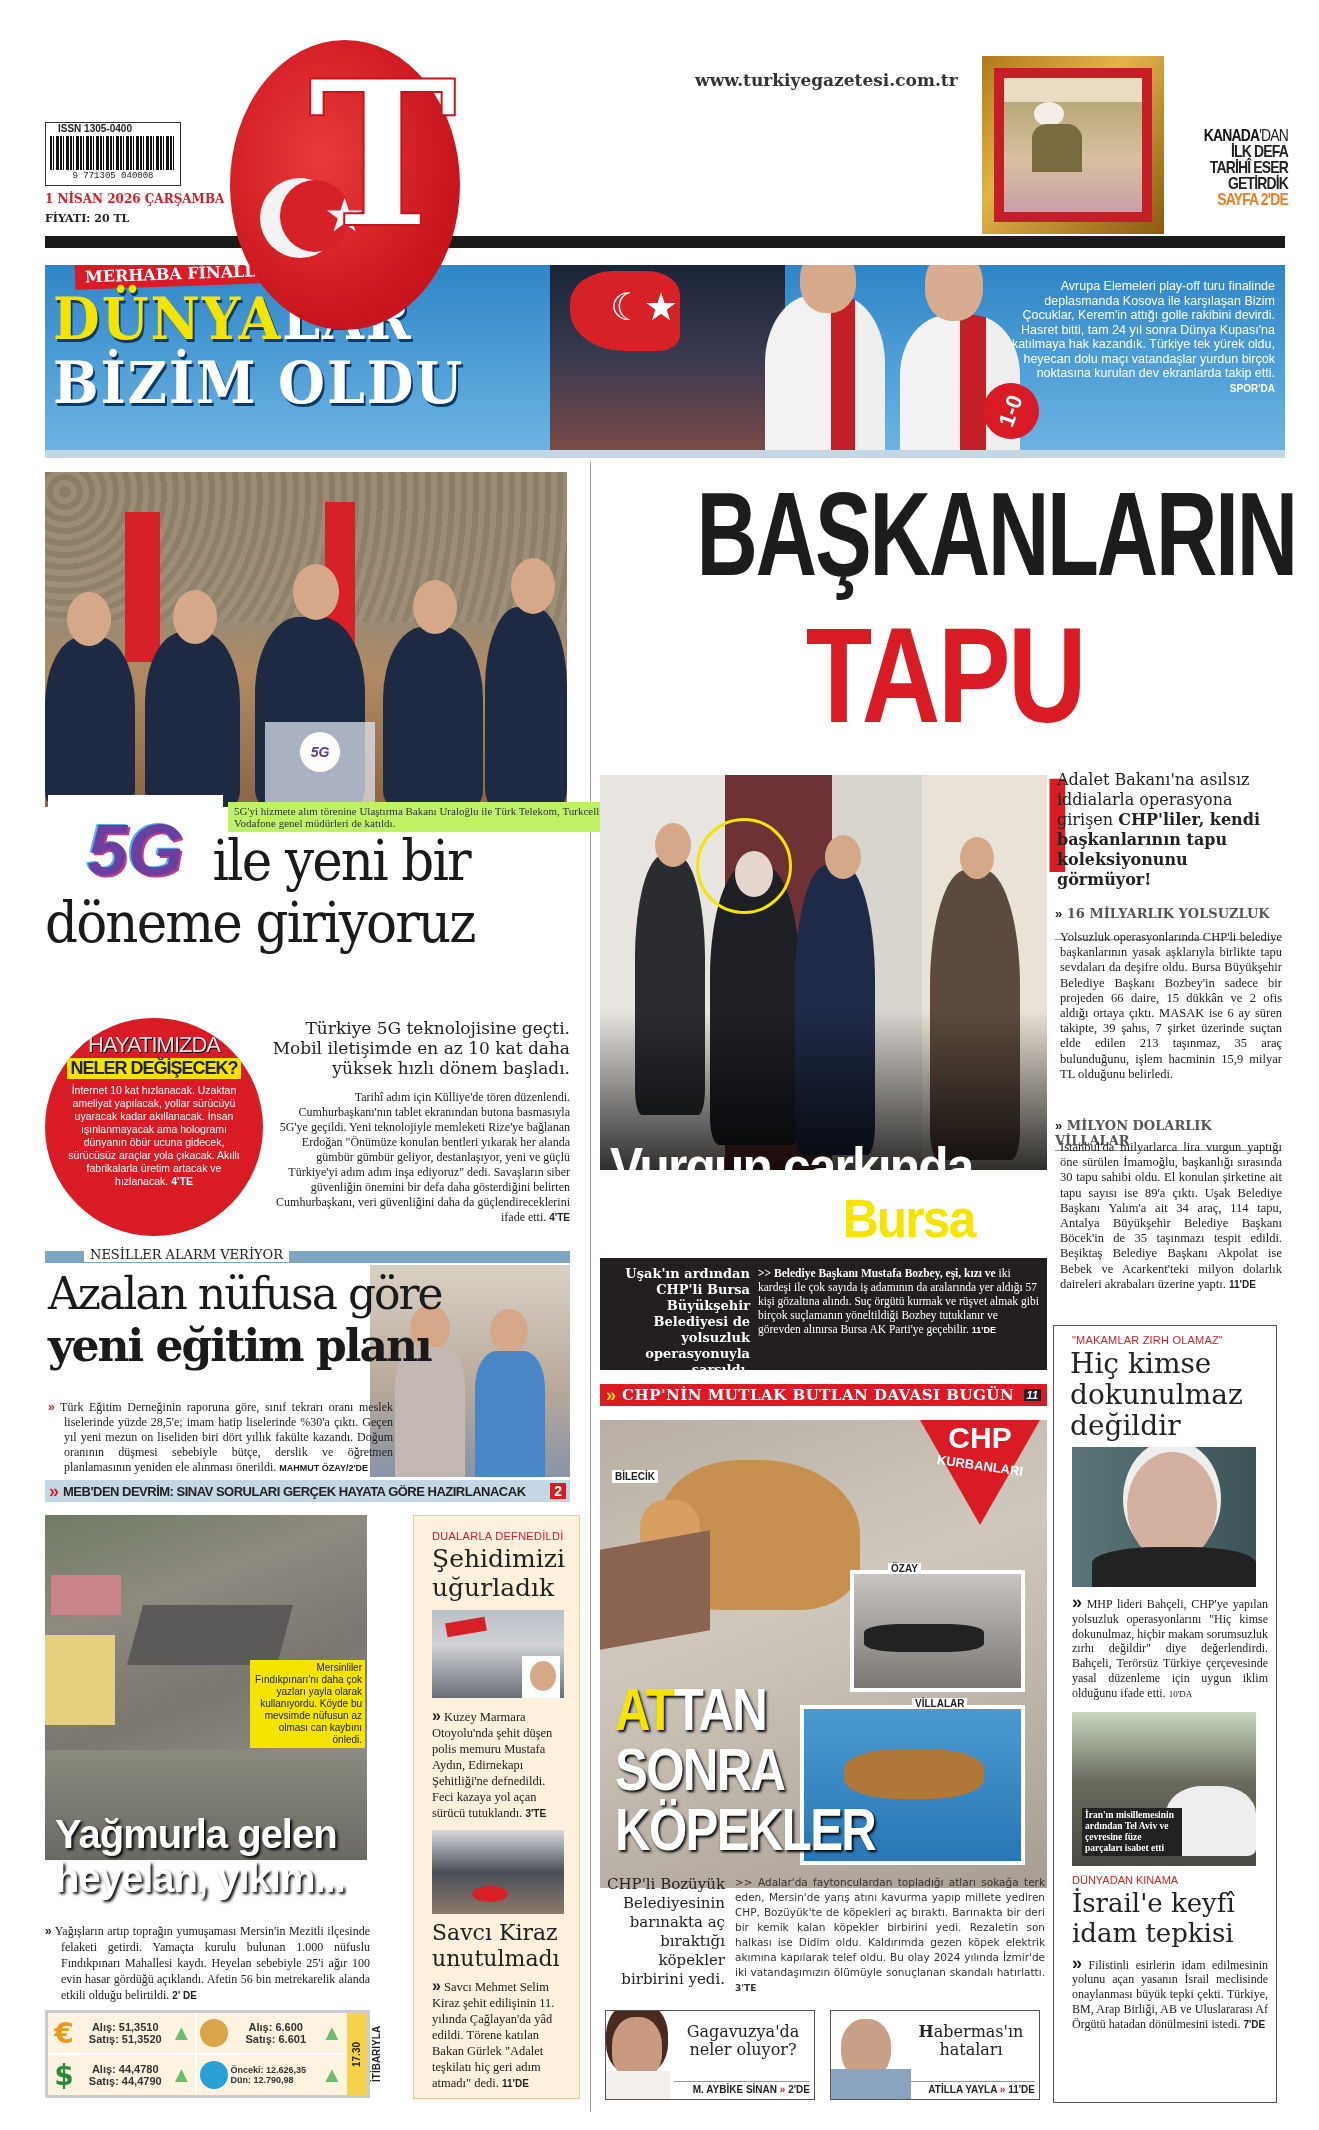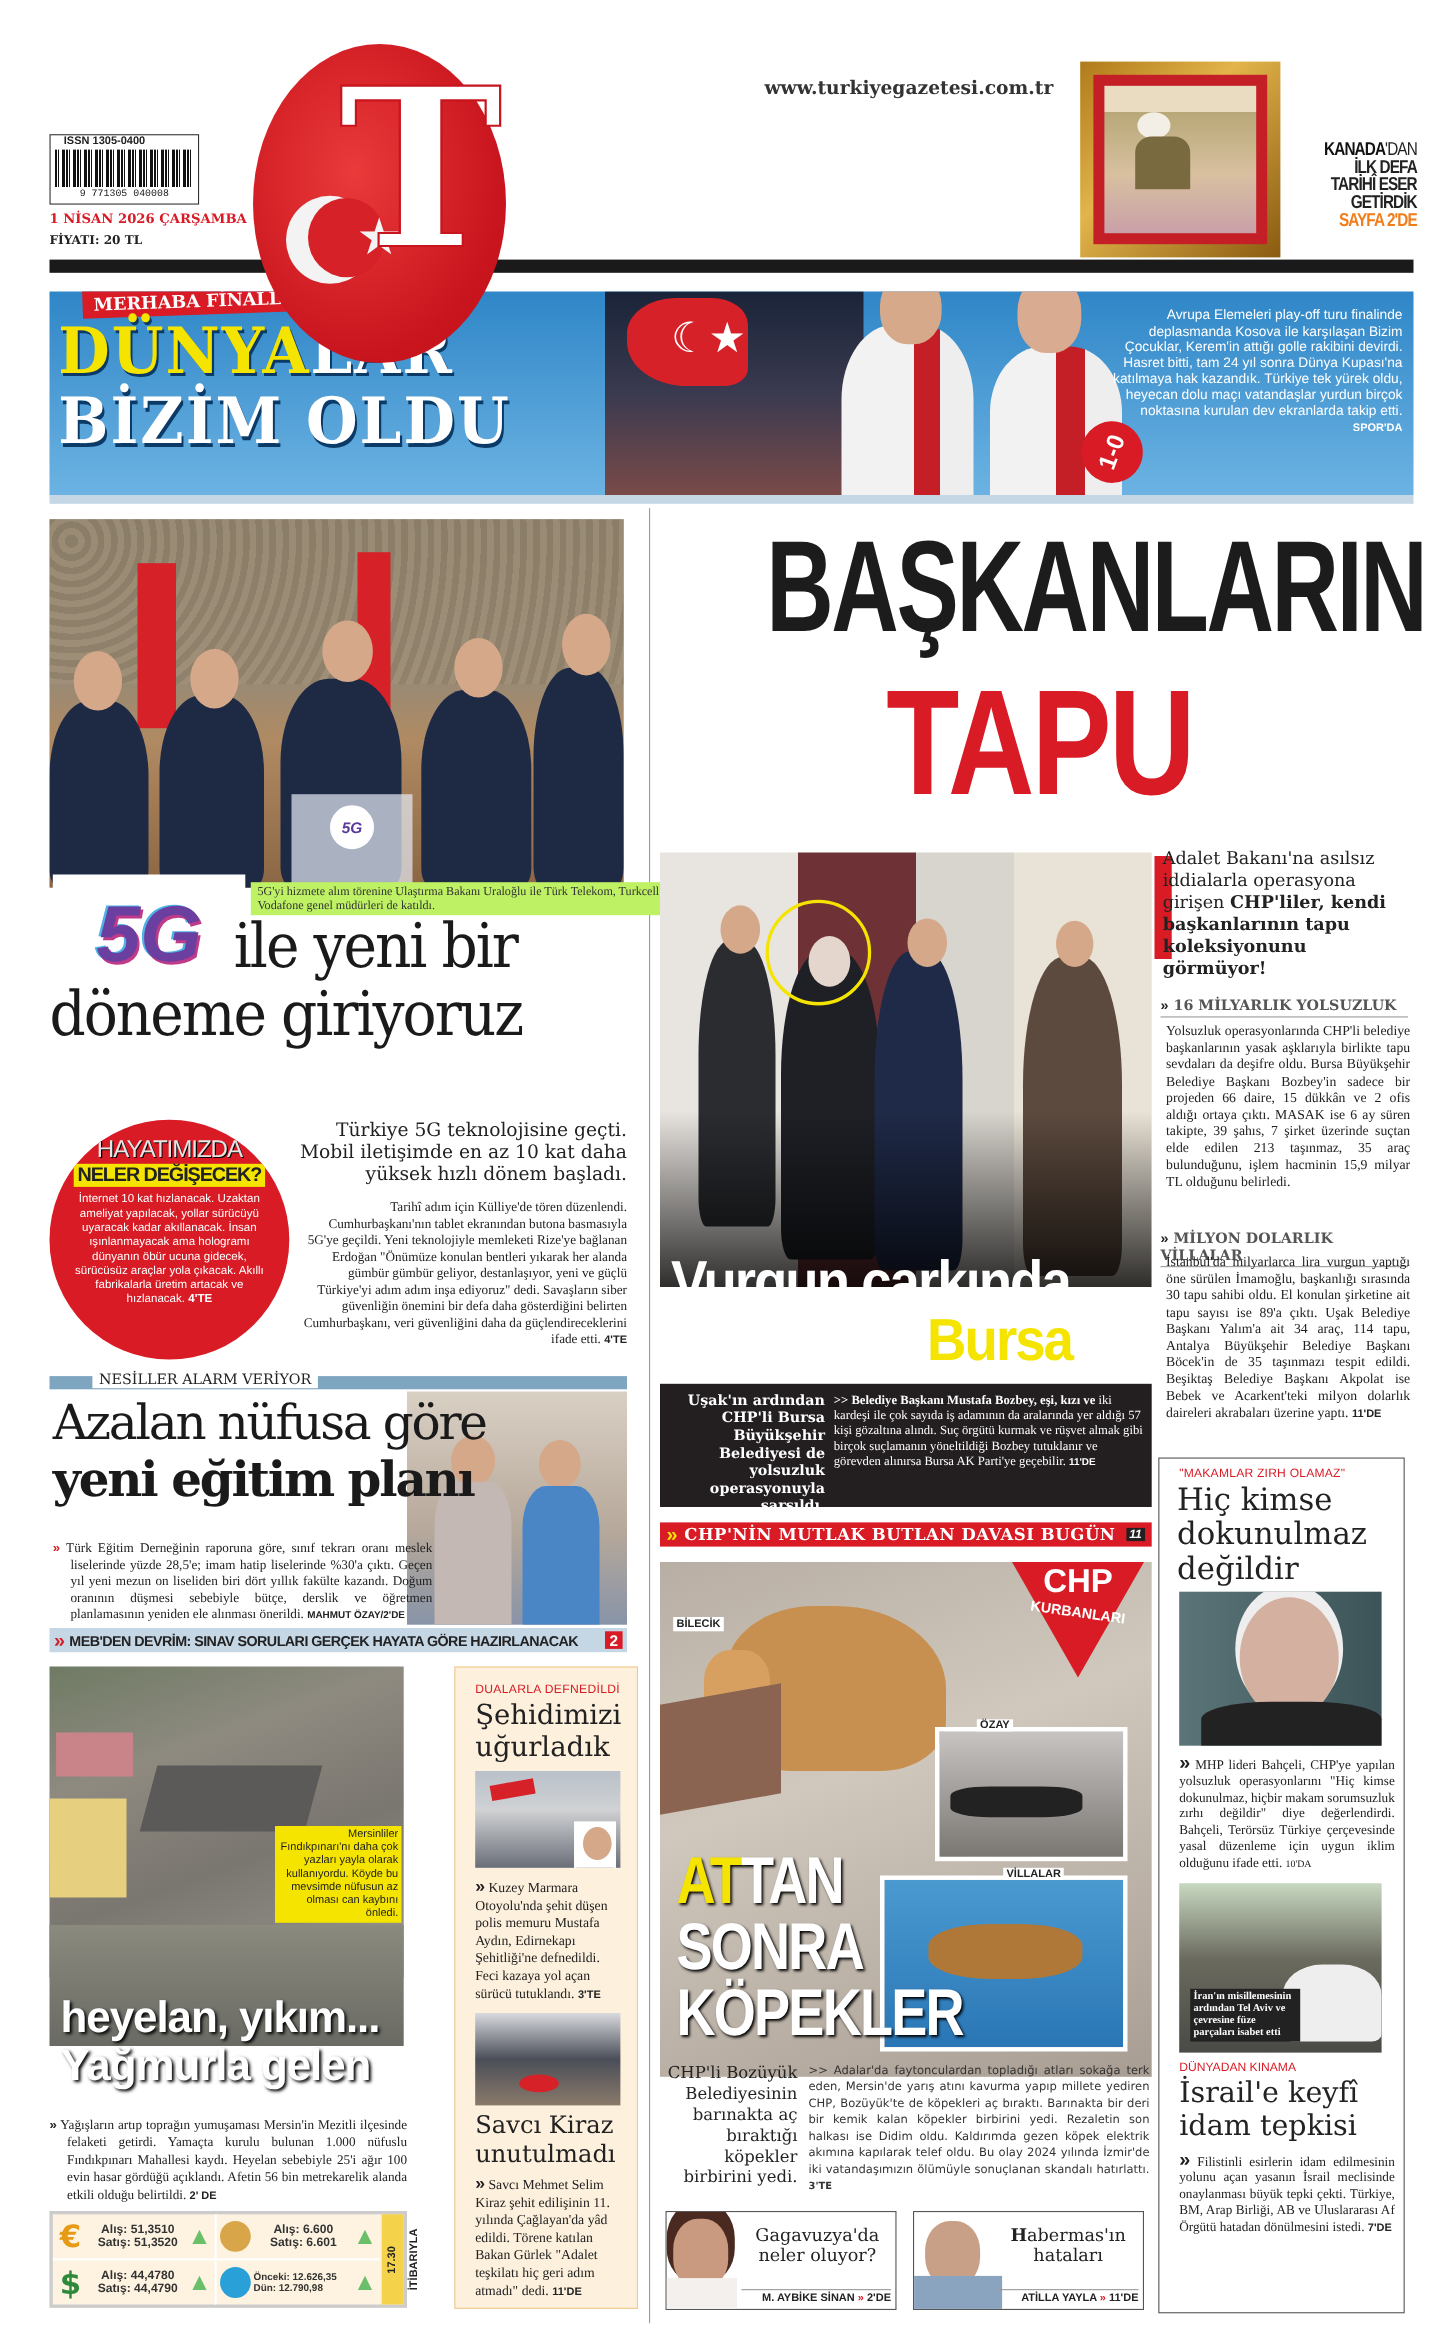--- a/index.html
+++ b/index.html
@@ -139,22 +139,22 @@
 </div>
 
 <div class="abs photo" style="left:45px;top:1515px;width:322px;height:283px;background:linear-gradient(160deg,#6f7b64 0%,#8e8a80 30%,#7a7670 60%,#9a9690 100%)">
   <div style="position:absolute;left:6px;top:60px;width:70px;height:40px;background:#c9848a"></div>
   <div style="position:absolute;left:0;top:120px;width:70px;height:90px;background:#e6d080"></div>
   <div style="position:absolute;left:90px;top:90px;width:150px;height:60px;background:#5c5a58;transform:skewX(-15deg)"></div>
 </div>
 <div class="abs" style="left:250px;top:1660px;width:115px;background:#f4e400;font-family:'Liberation Sans',sans-serif;font-size:10px;line-height:12px;padding:2px 3px;text-align:right;color:#222">Mersinliler Fındıkpınarı'nı daha çok yazları yayla olarak kullanıyordu. Köyde bu mevsimde nüfusun az olması can kaybını önledi.</div>
 <div class="abs photo" style="left:45px;top:1750px;width:322px;height:110px;background:linear-gradient(180deg,#8a8a7e,#6a6a64)"></div>
 <div class="abs" style="left:55px;top:1812px;font-family:'Liberation Sans',sans-serif;font-weight:bold;font-size:40px;line-height:44px;color:#fff;text-shadow:2px 2px 3px #000;letter-spacing:-1px">
+  <div>Yağmurla gelen</div>
   <div>heyelan, yıkım...</div>
-  <div>Yağmurla gelen</div>
 </div>
 <div class="abs body-t" style="left:45px;top:1923px;width:325px;font-size:12px;line-height:16px;padding-left:16px;text-indent:-16px">
   <span class="arrow" style="color:#222">»</span> <span>Yağışların artıp toprağın yumuşaması Mersin'in Mezitli ilçesinde felaketi getirdi. Yamaçta kurulu bulunan 1.000 nüfuslu Fındıkpınarı Mahallesi kaydı. Heyelan sebebiyle 25'i ağır 100 evin hasar gördüğü açıklandı. Afetin 56 bin metrekarelik alanda etkili olduğu belirtildi.</span> <b style="font-family:'Liberation Sans',sans-serif;font-size:10px">2' DE</b>
 </div>
 
 <div class="abs" style="left:45px;top:2010px;width:325px;height:88px;border:3px solid #ccc;background:#fdf3e0">
   <div style="display:grid;grid-template-columns:1fr 1fr;height:100%;margin-right:22px">
     <div class="fx-row" style="border-bottom:2px solid #fff;border-right:2px solid #fff">
       <span style="width:32px;font-size:28px;color:#e79a16;text-align:center;font-family:'DejaVu Sans',sans-serif">€</span>
       <span style="flex:1;text-align:center">
@@ -241,21 +241,21 @@
 </div>
 <div class="abs" style="left:600px;top:1384px;width:447px;height:22px;background:#d81b25;display:flex;align-items:center;padding:0 6px">
   <span style="color:#f4e400;font-family:'Liberation Sans',sans-serif;font-weight:bold;font-size:18px">»</span>
   <span style="flex:1;margin-left:6px;color:#fff;font-family:'DejaVu Serif',serif;font-weight:bold;font-size:15px;letter-spacing:.5px;white-space:nowrap">CHP'NİN MUTLAK BUTLAN DAVASI BUGÜN</span>
   <span style="background:#231f20;color:#fff;font-family:'Liberation Sans',sans-serif;font-weight:bold;font-style:italic;font-size:11px;padding:0 3px">11</span>
 </div>
 
 <div class="abs" style="left:1057px;top:770px;width:230px;font-family:'DejaVu Serif',serif;font-size:16px;line-height:20px;color:#222">
   <span>Adalet Bakanı'na asılsız iddialarla operasyona girişen </span><b>CHP'liler, kendi başkanlarının tapu koleksiyonunu görmüyor!</b>
 </div>
-<div class="abs" style="left:1055px;top:906px;width:225px;border-bottom:1px solid #999;padding-bottom:2px;font-family:'DejaVu Serif',serif;font-weight:bold;font-size:13px;color:#555">
+<div class="abs" style="left:1055px;top:906px;width:225px;border-bottom:1px solid #999;padding-bottom:18px;font-family:'DejaVu Serif',serif;font-weight:bold;font-size:13px;color:#555">
   <span class="arrow" style="color:#222">»</span> <span>16 MİLYARLIK YOLSUZLUK</span>
 </div>
 <div class="abs body-t" style="left:1060px;top:930px;width:222px;font-size:12.5px;line-height:15.2px">Yolsuzluk operasyonlarında CHP'li belediye başkanlarının yasak aşklarıyla birlikte tapu sevdaları da deşifre oldu. Bursa Büyükşehir Belediye Başkanı Bozbey'in sadece bir projeden 66 daire, 15 dükkân ve 2 ofis aldığı ortaya çıktı. MASAK ise 6 ay süren takipte, 39 şahıs, 7 şirket üzerinde suçtan elde edilen 213 taşınmaz, 35 araç bulunduğunu, işlem hacminin 15,9 milyar TL olduğunu belirledi.</div>
 <div class="abs" style="left:1055px;top:1118px;width:225px;border-bottom:1px solid #999;padding-bottom:2px;font-family:'DejaVu Serif',serif;font-weight:bold;font-size:13px;color:#555">
   <span class="arrow" style="color:#222">»</span> <span>MİLYON DOLARLIK VİLLALAR</span>
 </div>
 <div class="abs body-t" style="left:1060px;top:1140px;width:222px;font-size:12.5px;line-height:15.2px">
   <span>İstanbul'da milyarlarca lira vurgun yaptığı öne sürülen İmamoğlu, başkanlığı sırasında 30 tapu sahibi oldu. El konulan şirketine ait tapu sayısı ise 89'a çıktı. Uşak Belediye Başkanı Yalım'a ait 34 araç, 114 tapu, Antalya Büyükşehir Belediye Başkanı Böcek'in de 35 taşınmazı tespit edildi. Beşiktaş Belediye Başkanı Akpolat ise Bebek ve Acarkent'teki milyon dolarlık daireleri akrabaları üzerine yaptı.</span> <b style="font-family:'Liberation Sans',sans-serif;font-size:10px">11'DE</b>
 </div>
 

